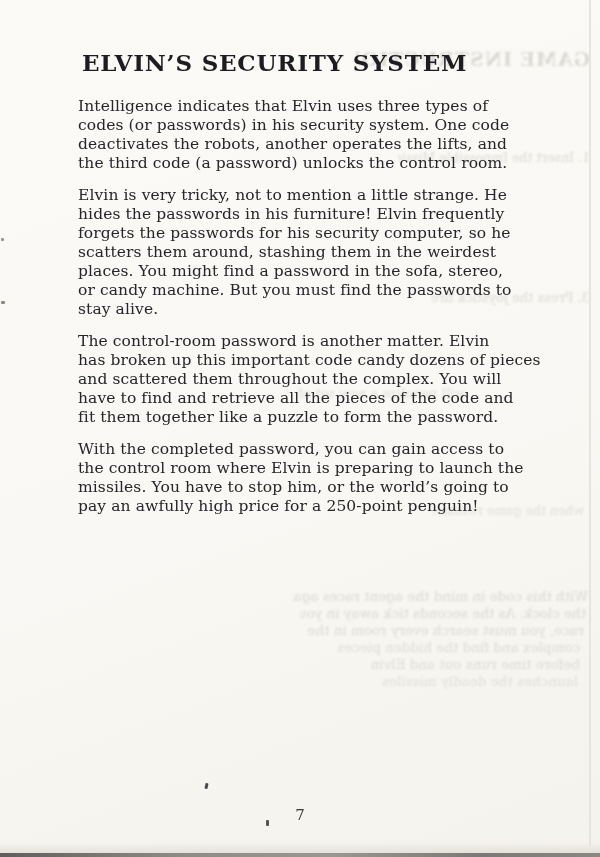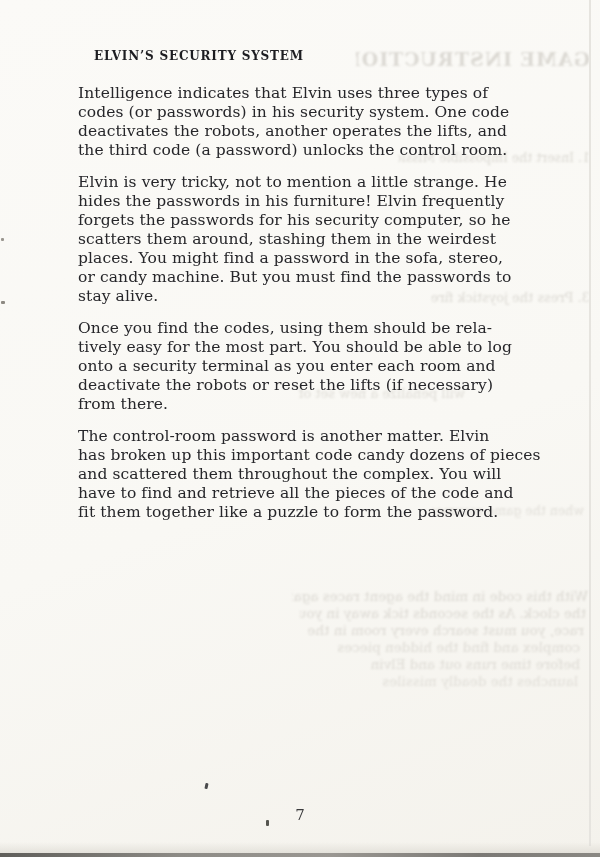--- a/index.html
+++ b/index.html
@@ -21,25 +21,25 @@
 
   
   .content {
     position: absolute;
     left: 78px;
     top: 49px;
     width: 470px;
     color: #26262a;
   }
   .doc-title {
-    font-size: 12px;
+    font-size: 23px;
     font-weight: 700;
     letter-spacing: 0.8px;
     color: #1d1d21;
-    margin: 0 0 21px 16px;
+    margin: 0 0 21px 4px;
     white-space: pre;
   }
   .para {
     font-size: 15.5px;
     line-height: 19px;
     margin: 8px 0 13px 0;
     white-space: pre;
     letter-spacing: 0.1px;
   }
   .page-number {
@@ -123,30 +123,29 @@
 codes (or passwords) in his security system. One code
 deactivates the robots, another operates the lifts, and
 the third code (a password) unlocks the control room.</p>
     <p class="para">Elvin is very tricky, not to mention a little strange. He
 hides the passwords in his furniture! Elvin frequently
 forgets the passwords for his security computer, so he
 scatters them around, stashing them in the weirdest
 places. You might find a password in the sofa, stereo,
 or candy machine. But you must find the passwords to
 stay alive.</p>
-    <p class="para">Once you find the codes, using them should be rela-
-tively easy for the most part. You should be able to log
-onto a security terminal as you enter each room and
-deactivate the robots or reset the lifts (if necessary)
-from there.</p>
     <p class="para">The control-room password is another matter. Elvin
 has broken up this important code candy dozens of pieces
 and scattered them throughout the complex. You will
 have to find and retrieve all the pieces of the code and
 fit them together like a puzzle to form the password.</p>
+    <p class="para">With the completed password, you can gain access to
+the control room where Elvin is preparing to launch the
+missiles. You have to stop him, or the world’s going to
+pay an awfully high price for a 250-point penguin!</p>
   </div>
 
   <div class="page-number">7</div>
 
   <div class="speck speck-a"></div>
   <div class="speck speck-b"></div>
   <div class="speck speck-c"></div>
   <div class="speck speck-d"></div>
   <div class="edge-right"></div>
   <div class="edge-bottom-shade"></div>

